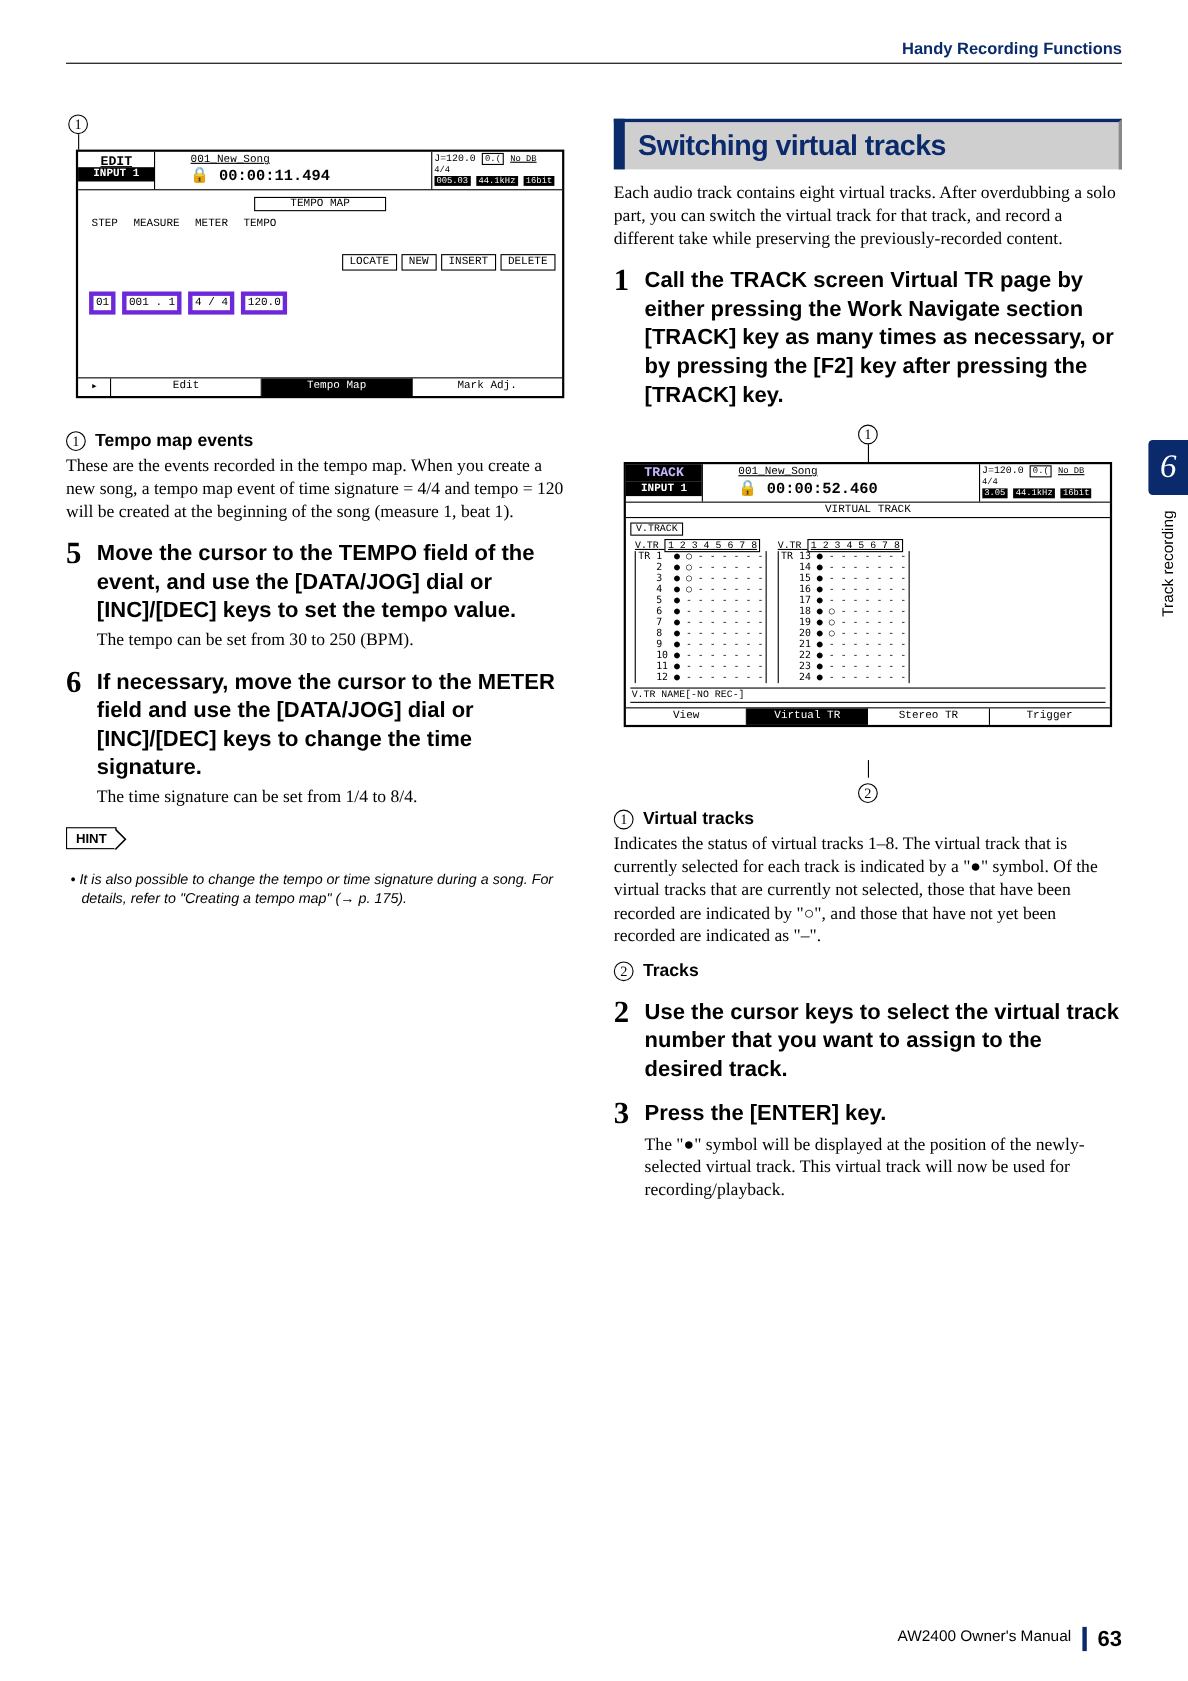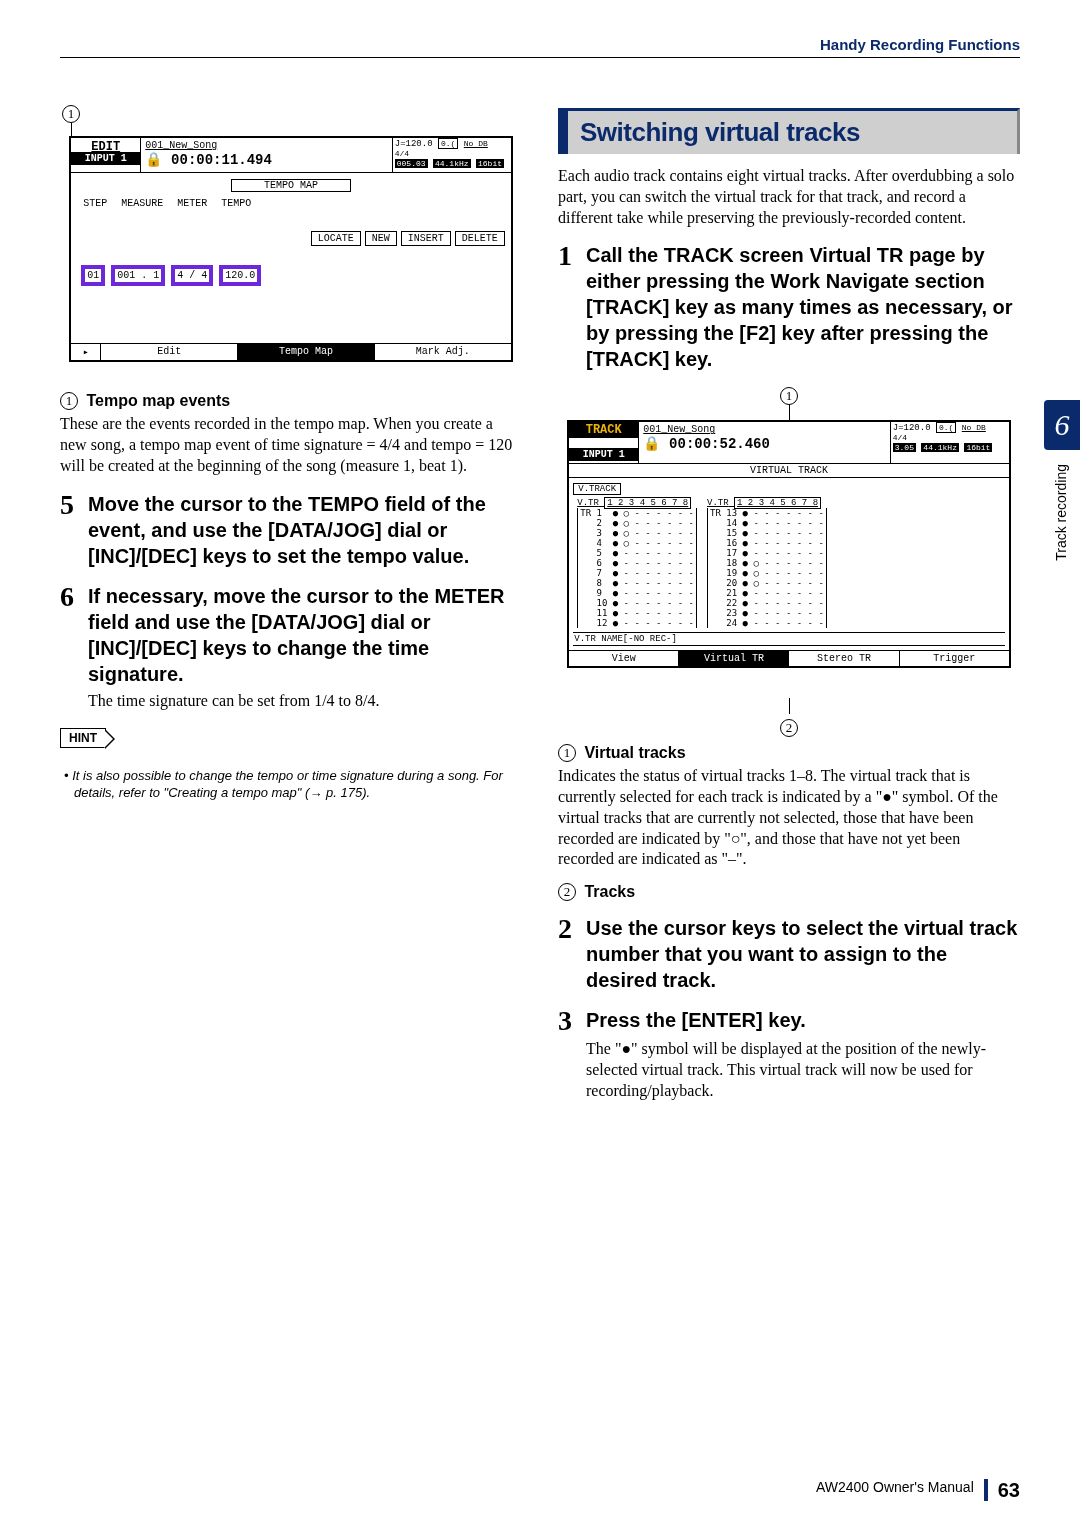--- a/index.html
+++ b/index.html
@@ -63,21 +63,21 @@
     border-bottom: 1px solid #000;
   }
   .lcd-header-left {
     width: 70px;
     font-weight: bold;
     text-align: center;
     border-right: 1px solid #000;
     padding: 2px;
     font-size: 12px;
   }
-  .lcd-header-mid { flex: 1; padding: 2px 4px; }
+  .lcd-header-mid { flex: 1; padding: 2px 4px; margin-left: 28px; }
   .lcd-header-right {
     width: 119px;
     border-left: 1px solid #000;
     padding: 2px;
     font-size: 9px;
     line-height: 1.1;
   }
   .lcd-dark-row {
     background: #000;
     color: #fff;
@@ -358,20 +358,21 @@
       <div class="term-line">
         <span class="circ">1</span>
         <span class="title">Tempo map events</span>
       </div>
       <div class="body-text">These are the events recorded in the tempo map. When you create a new song, a tempo map event of time signature = 4/4 and tempo = 120 will be created at the beginning of the song (measure 1, beat 1).</div>
 
       <div class="step">
         <div class="step-num">5</div>
         <div class="step-text">Move the cursor to the TEMPO field of the event, and use the [DATA/JOG] dial or [INC]/[DEC] keys to set the tempo value.</div>
       </div>
+      <div class="step-body">The tempo can be set from 30 to 250 (BPM).</div>
 
       <div class="step">
         <div class="step-num">6</div>
         <div class="step-text">If necessary, move the cursor to the METER field and use the [DATA/JOG] dial or [INC]/[DEC] keys to change the time signature.</div>
       </div>
       <div class="step-body">The time signature can be set from 1/4 to 8/4.</div>
 
       <div class="hint-box">
         <span class="hint-label">HINT</span>
         <div class="hint-text">• It is also possible to change the tempo or time signature during a song. For details, refer to "Creating a tempo map" (→ p. 175).</div>
@@ -389,21 +390,21 @@
 
       <div style="position:relative; padding-top:34px; margin-top:14px;">
         <div class="fig-callout" style="left:50%; top:0; transform:translateX(-50%);">
           <span class="num">1</span>
           <span class="line" style="height:16px;"></span>
         </div>
 
         <div class="screenshot-figure">
           <div class="lcd-header">
             <div class="lcd-header-left">
-              <div style="background:#000;color:#eab308;margin:-2px -2px 10px -2px;padding:1px;">TRACK</div>
+              <div style="background:#000;color:#c4b5fd;margin:-2px -2px 0 -2px;padding:1px;">TRACK</div>
               <div class="lcd-dark-row" style="margin:0 -2px 0 -2px;">INPUT 1</div>
             </div>
             <div class="lcd-header-mid">
               <div style="text-decoration:underline; font-size:10px;">001_New_Song</div>
               <div style="font-weight:bold; font-size:14px;">🔒 <span>00:00:52.460</span></div>
             </div>
             <div class="lcd-header-right">
               <span>J=120.0</span>
               <span style="border:1px solid #000; padding:0 2px; font-size:8px;">0.(</span>
               <span style="text-decoration:underline; font-size:8px;">No DB</span><br>

